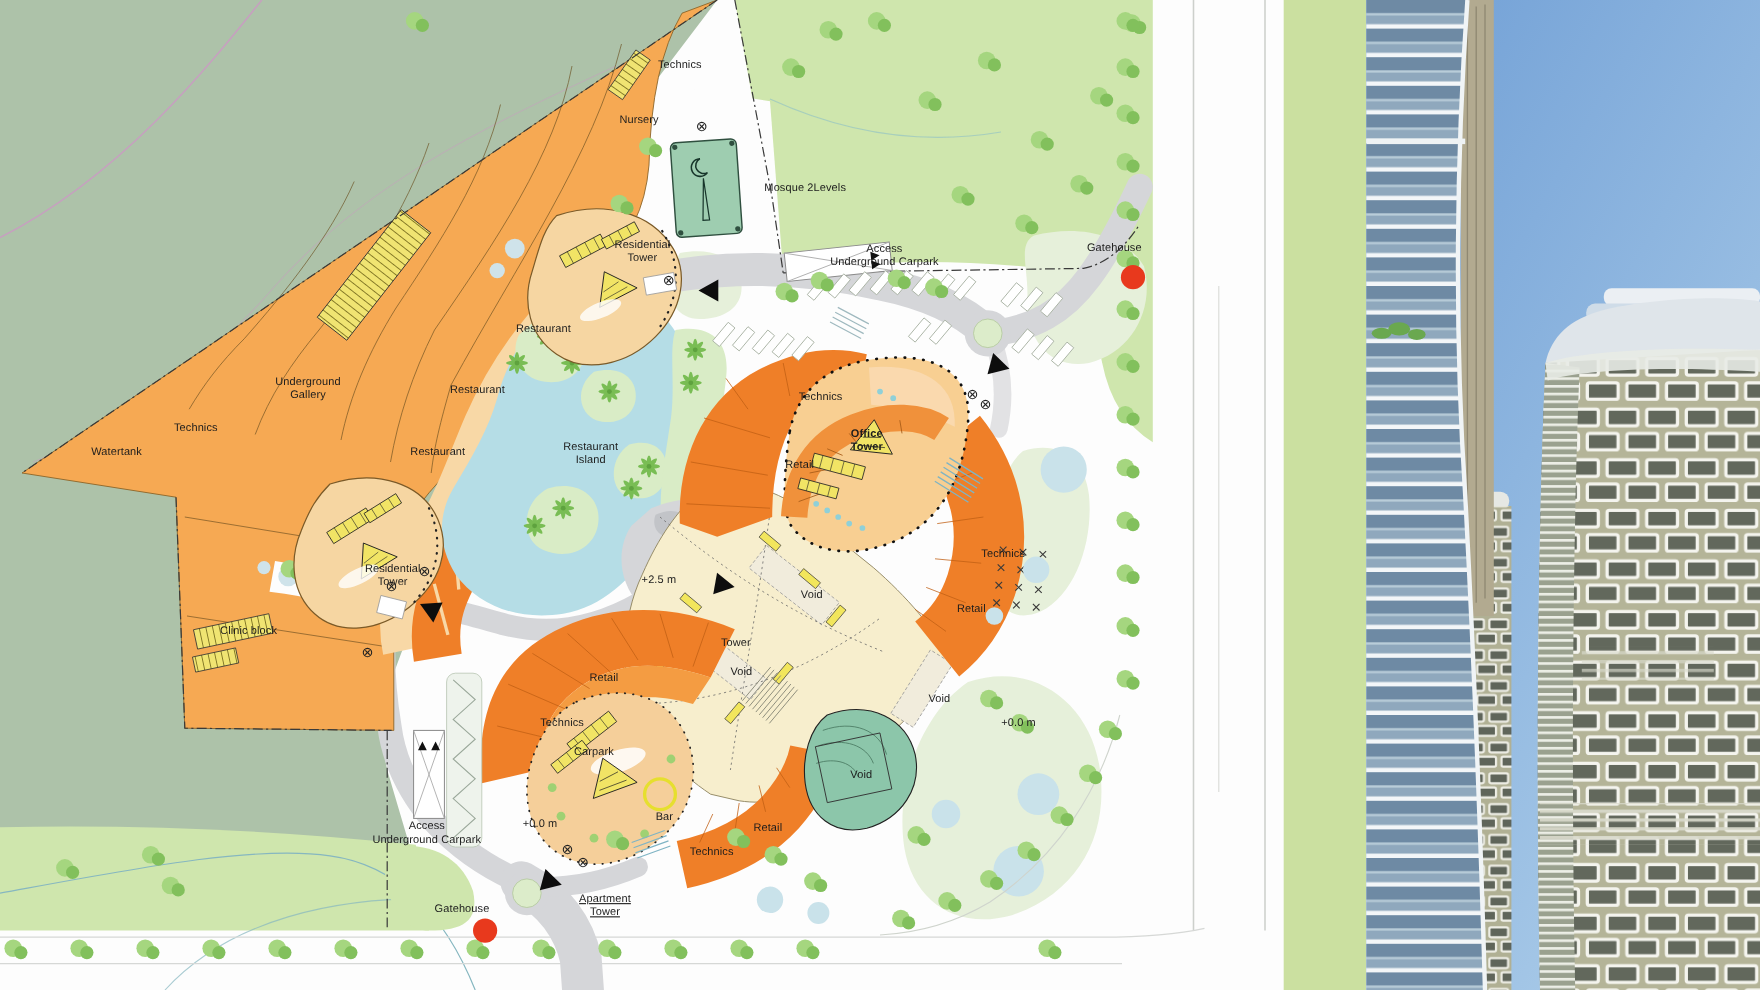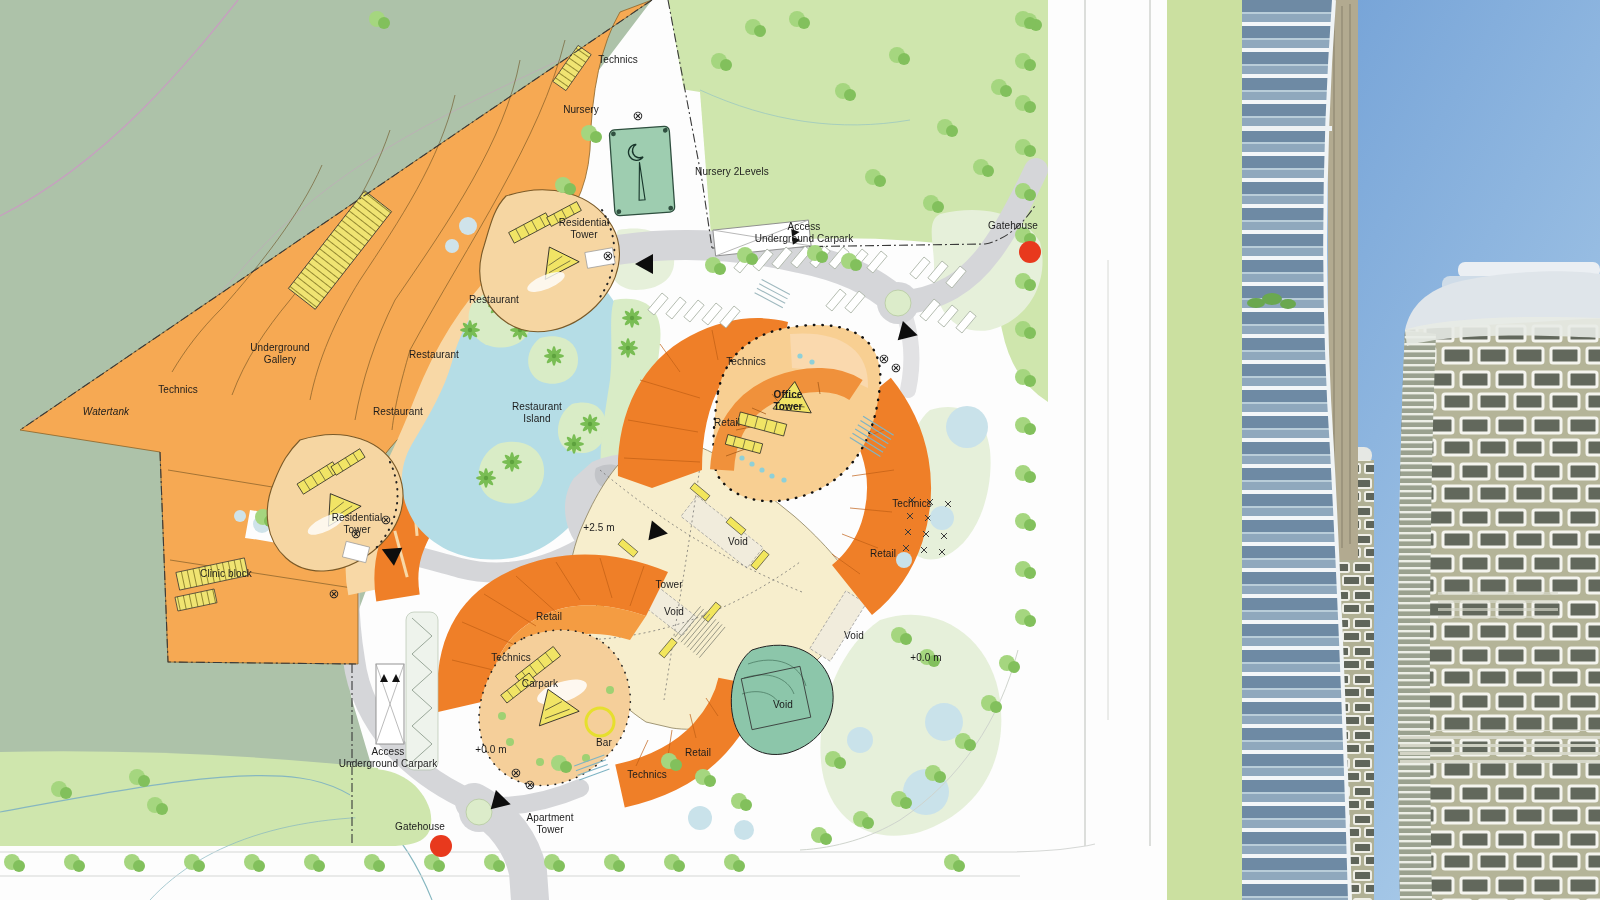--- a/index.html
+++ b/index.html
@@ -630,33 +630,33 @@
       <ellipse cx="14" cy="303" rx="9" ry="5"></ellipse>
           <ellipse cx="30" cy="299" rx="10" ry="6"></ellipse>
           <ellipse cx="46" cy="304" rx="8" ry="5"></ellipse>
     </g>
   </g>
 </svg>
 
 <div id="labels">
       <div class="map-label" style="left: 602px; top: 48px;">Technics</div>
       <div class="map-label" style="left: 565px; top: 98px;">Nursery</div>
-      <div class="map-label" style="left: 716px; top: 160px;">Nursery 2Levels</div>
+      <div class="map-label" style="left: 716px; top: 160px;">Mosque 2Levels</div>
       <div class="map-label" style="left: 568px; top: 217px;">Residential
 Tower</div>
       <div class="map-label" style="left: 788px; top: 221px;">Access
 Underground Carpark</div>
       <div class="map-label" style="left: 997px; top: 214px;">Gatehouse</div>
       <div class="map-label" style="left: 478px; top: 288px;">Restaurant</div>
       <div class="map-label" style="left: 418px; top: 343px;">Restaurant</div>
       <div class="map-label" style="left: 264px; top: 342px;">Underground
 Gallery</div>
       <div class="map-label" style="left: 382px; top: 400px;">Restaurant</div>
       <div class="map-label" style="left: 162px; top: 378px;">Technics</div>
-      <div class="map-label" style="left: 90px; top: 400px; font-style: italic;">Watertank</div>
+      <div class="map-label" style="left: 90px; top: 400px;">Watertank</div>
       <div class="map-label" style="left: 521px; top: 401px;">Restaurant
 Island</div>
       <div class="map-label" style="left: 730px; top: 350px;">Technics</div>
       <div class="map-label" style="left: 772px; top: 389px; font-weight: bold;">Office
 Tower</div>
       <div class="map-label" style="left: 711px; top: 411px;">Retail</div>
       <div class="map-label" style="left: 896px; top: 492px;">Technics</div>
       <div class="map-label" style="left: 867px; top: 542px;">Retail</div>
       <div class="map-label" style="left: 583px; top: 516px;">+2.5 m</div>
       <div class="map-label" style="left: 722px; top: 530px;">Void</div>
@@ -670,21 +670,21 @@
       <div class="map-label" style="left: 495px; top: 646px;">Technics</div>
       <div class="map-label" style="left: 524px; top: 672px;">Carpark</div>
       <div class="map-label" style="left: 910px; top: 646px;">+0.0 m</div>
       <div class="map-label" style="left: 767px; top: 693px;">Void</div>
       <div class="map-label" style="left: 588px; top: 731px; text-align: center;">Bar</div>
       <div class="map-label" style="left: 682px; top: 741px;">Retail</div>
       <div class="map-label" style="left: 631px; top: 763px;">Technics</div>
       <div class="map-label" style="left: 475px; top: 738px;">+0.0 m</div>
       <div class="map-label" style="left: 372px; top: 746px;">Access
 Underground Carpark</div>
-      <div class="map-label" style="left: 534px; top: 812px;">Apartment
+      <div class="map-label" style="left: 534px; top: 812px; text-decoration: underline;">Apartment
 Tower</div>
       <div class="map-label" style="left: 404px; top: 815px;">Gatehouse</div>
       <div class="red-dot" style="left: 1014px; top: 240px;"></div>
       <div class="red-dot" style="left: 425px; top: 834px;"></div>
       <div class="dir-arrow" style="left: 628px; top: 252px; transform: translate(-50%, -50%) rotate(180deg);"></div>
       <div class="dir-arrow" style="left: 893px; top: 321px; transform: translate(-50%, -50%) rotate(15deg);"></div>
       <div class="dir-arrow" style="left: 643px; top: 520px; transform: translate(-50%, -50%) rotate(10deg);"></div>
       <div class="dir-arrow" style="left: 374px; top: 541px; transform: translate(-50%, -50%) rotate(205deg);"></div>
       <div class="dir-arrow" style="left: 486px; top: 790px; transform: translate(-50%, -50%) rotate(15deg);"></div>
       <div class="circle-cross" style="left: 622px; top: 103px;">⊗</div>

